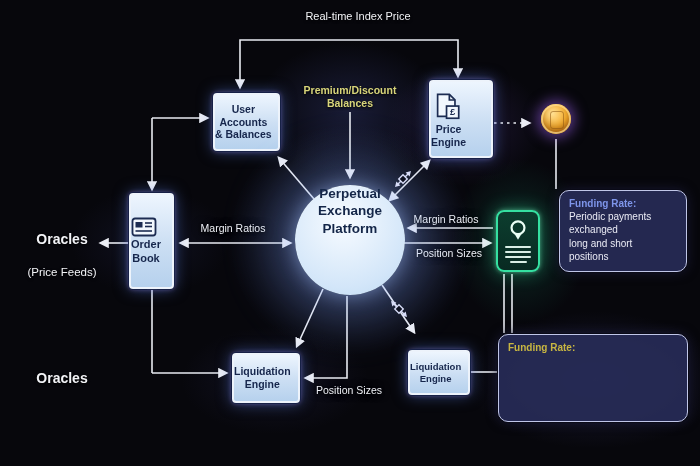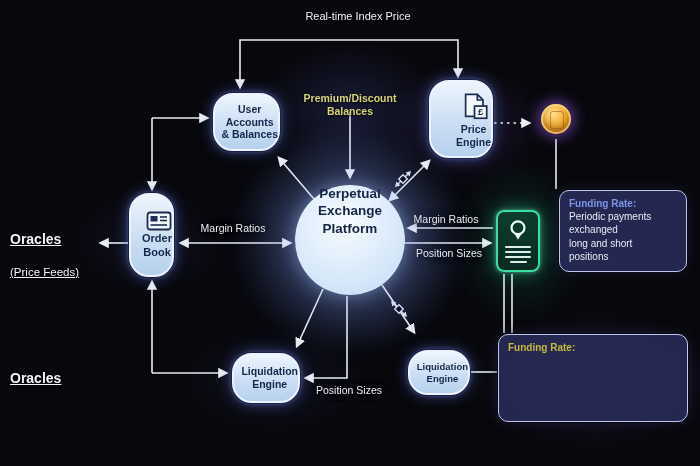--- a/index.html
+++ b/index.html
@@ -11,45 +11,45 @@
       radial-gradient(130px 95px at 350px 110px, rgba(50,56,112,.42), rgba(0,0,0,0) 72%),
       radial-gradient(110px 85px at 465px 125px, rgba(76,52,128,.32), rgba(0,0,0,0) 72%),
       radial-gradient(95px 115px at 520px 242px, rgba(24,112,86,.32), rgba(0,0,0,0) 72%),
       radial-gradient(180px 95px at 595px 380px, rgba(56,56,108,.40), rgba(0,0,0,0) 72%),
       radial-gradient(130px 75px at 275px 380px, rgba(46,46,92,.28), rgba(0,0,0,0) 72%),
       radial-gradient(110px 75px at 150px 242px, rgba(42,46,92,.26), rgba(0,0,0,0) 72%),
       #07070c;
   }
   .edges{position:absolute;left:0;top:0;}
   .node{
-    position:absolute;display:flex;flex-direction:column;align-items:flex-end;justify-content:center;
+    position:absolute;display:flex;flex-direction:column;align-items:flex-start;justify-content:center;
     gap:1px;box-sizing:border-box;
     background:linear-gradient(180deg,#edf5fe 0%,#cbdef3 55%,#b6d1ed 100%);
-    border:2px solid #edf3fb;border-radius:20px;
+    border:2px solid #edf3fb;border-radius:4px;
     box-shadow:0 0 0 1px rgba(22,32,70,.95),0 0 15px rgba(92,132,232,.55),0 0 5px rgba(188,142,255,.45);
     color:#16264c;font-weight:bold;text-align:center;
   }
   .prelines{white-space:pre-line;}
   .node-label{line-height:1.22;}
   .circle-node{
     position:absolute;left:295px;top:185px;width:110px;height:110px;border-radius:50%;
     display:flex;align-items:flex-start;justify-content:center;text-align:center;
     background:radial-gradient(circle at 44% 34%, #f7fbff, #d3e6f9 68%, #bedaf2);
     box-shadow:0 0 52px 22px rgba(142,178,255,.30),0 0 18px rgba(182,206,255,.45);
     color:#142648;font-weight:bold;font-size:13.5px;line-height:1.28;
   }
   .edge-label{
     position:absolute;transform:translateX(-50%);color:#eef0f6;font-size:10.5px;white-space:nowrap;
     text-shadow:0 1px 3px #000,0 0 8px #000;
   }
-  .side-label{position:absolute;width:104px;color:#f2f3f7;text-shadow:0 1px 3px #000;text-decoration:underline;}
+  .side-label{position:absolute;width:104px;text-align:center;color:#f2f3f7;text-shadow:0 1px 3px #000;}
   .side-label .big{font-size:14px;font-weight:bold;display:block;}
   .side-label .sub{font-size:11.5px;display:block;margin-top:19px;}
   .premium-label{
-    position:absolute;left:350px;top:92px;transform:translateX(-50%);text-align:center;
+    position:absolute;left:350px;top:84px;transform:translateX(-50%);text-align:center;
     color:#d8d57a;font-size:10.5px;font-weight:600;line-height:1.25;text-shadow:0 1px 3px #000;
   }
   .top-label{position:absolute;left:350px;top:10px;transform:translateX(-50%);color:#f2f3f7;font-size:11px;text-shadow:0 1px 3px #000;margin-left:8px;}
   .info{
     position:absolute;box-sizing:border-box;background:rgba(39,43,86,.93);
     border:1.5px solid #c0c6e8;border-radius:10px;padding:6px 9px;
     color:#e9eaf4;font-size:10px;line-height:1.32;
     box-shadow:0 0 0 1px rgba(10,10,22,.9),0 0 12px rgba(30,30,64,.8);
   }
   .info .title{font-weight:bold;display:block;}
@@ -141,21 +141,21 @@
     <svg width="32" height="30" viewBox="0 0 34 32">
       <path d="M7,2.5 h12.5 l6,6 v17.5 h-18.5 z" fill="#f2f8fe" stroke="#1c2c52" stroke-width="1.8"></path>
       <path d="M19.5,2.5 v6 h6" fill="none" stroke="#1c2c52" stroke-width="1.8"></path>
       <rect x="16.5" y="15" width="13" height="13" fill="#f2f8fe" stroke="#1c2c52" stroke-width="1.8"></rect>
       <text x="23" y="25" font-size="10" font-weight="bold" fill="#1c2c52" text-anchor="middle" font-family="Liberation Sans, sans-serif">£</text>
     </svg>
     <span class="node-label prelines">Price
 Engine</span>
   </div>
 
-  <div class="node" style="left:129px;top:193px;width:45px;height:84px;font-size:11px;">
+  <div class="node" style="left:129px;top:193px;width:45px;height:96px;font-size:11px;">
     <svg width="26" height="20" viewBox="0 0 26 20">
       <rect x="1.5" y="1.5" width="23" height="17" rx="2.5" fill="#f2f8fe" stroke="#1c2c52" stroke-width="1.8"></rect>
       <rect x="4.5" y="5" width="7" height="5.5" fill="#1c2c52"></rect>
       <line x1="14" y1="6" x2="21" y2="6" stroke="#1c2c52" stroke-width="1.6"></line>
       <line x1="14" y1="9.5" x2="21" y2="9.5" stroke="#1c2c52" stroke-width="1.6"></line>
       <line x1="4.5" y1="14" x2="21" y2="14" stroke="#1c2c52" stroke-width="1.6"></line>
     </svg>
     <span class="node-label prelines">Order
 Book</span>
   </div>

